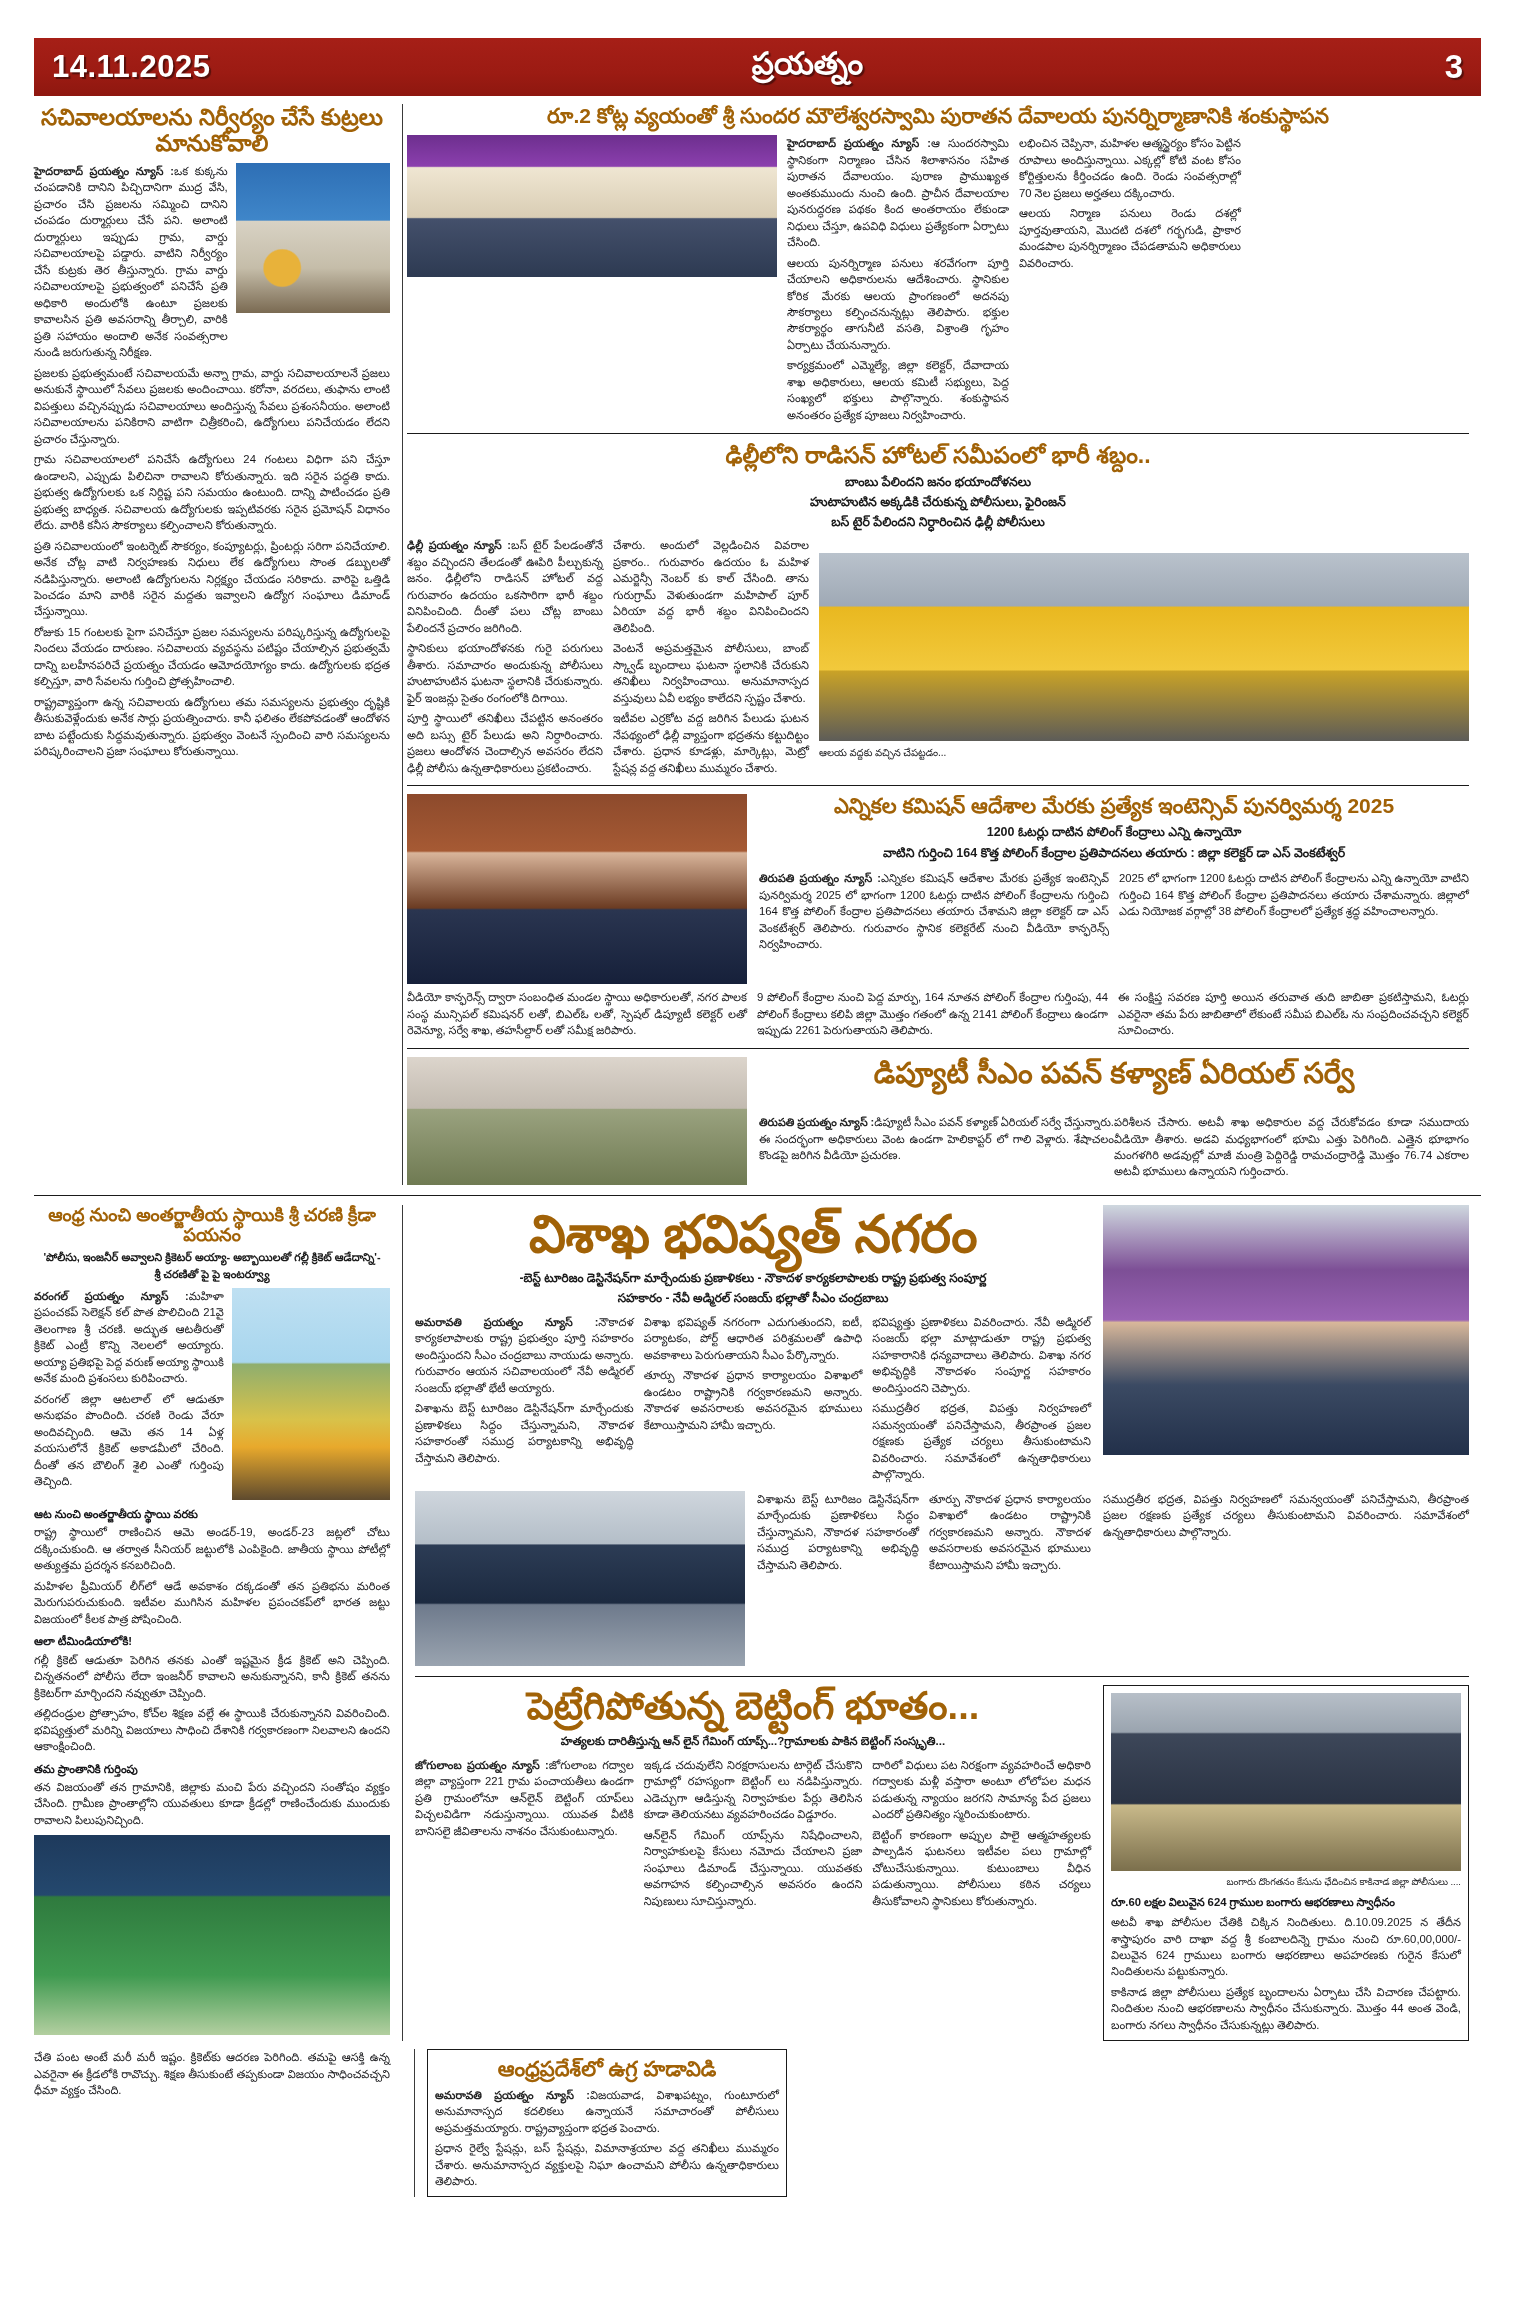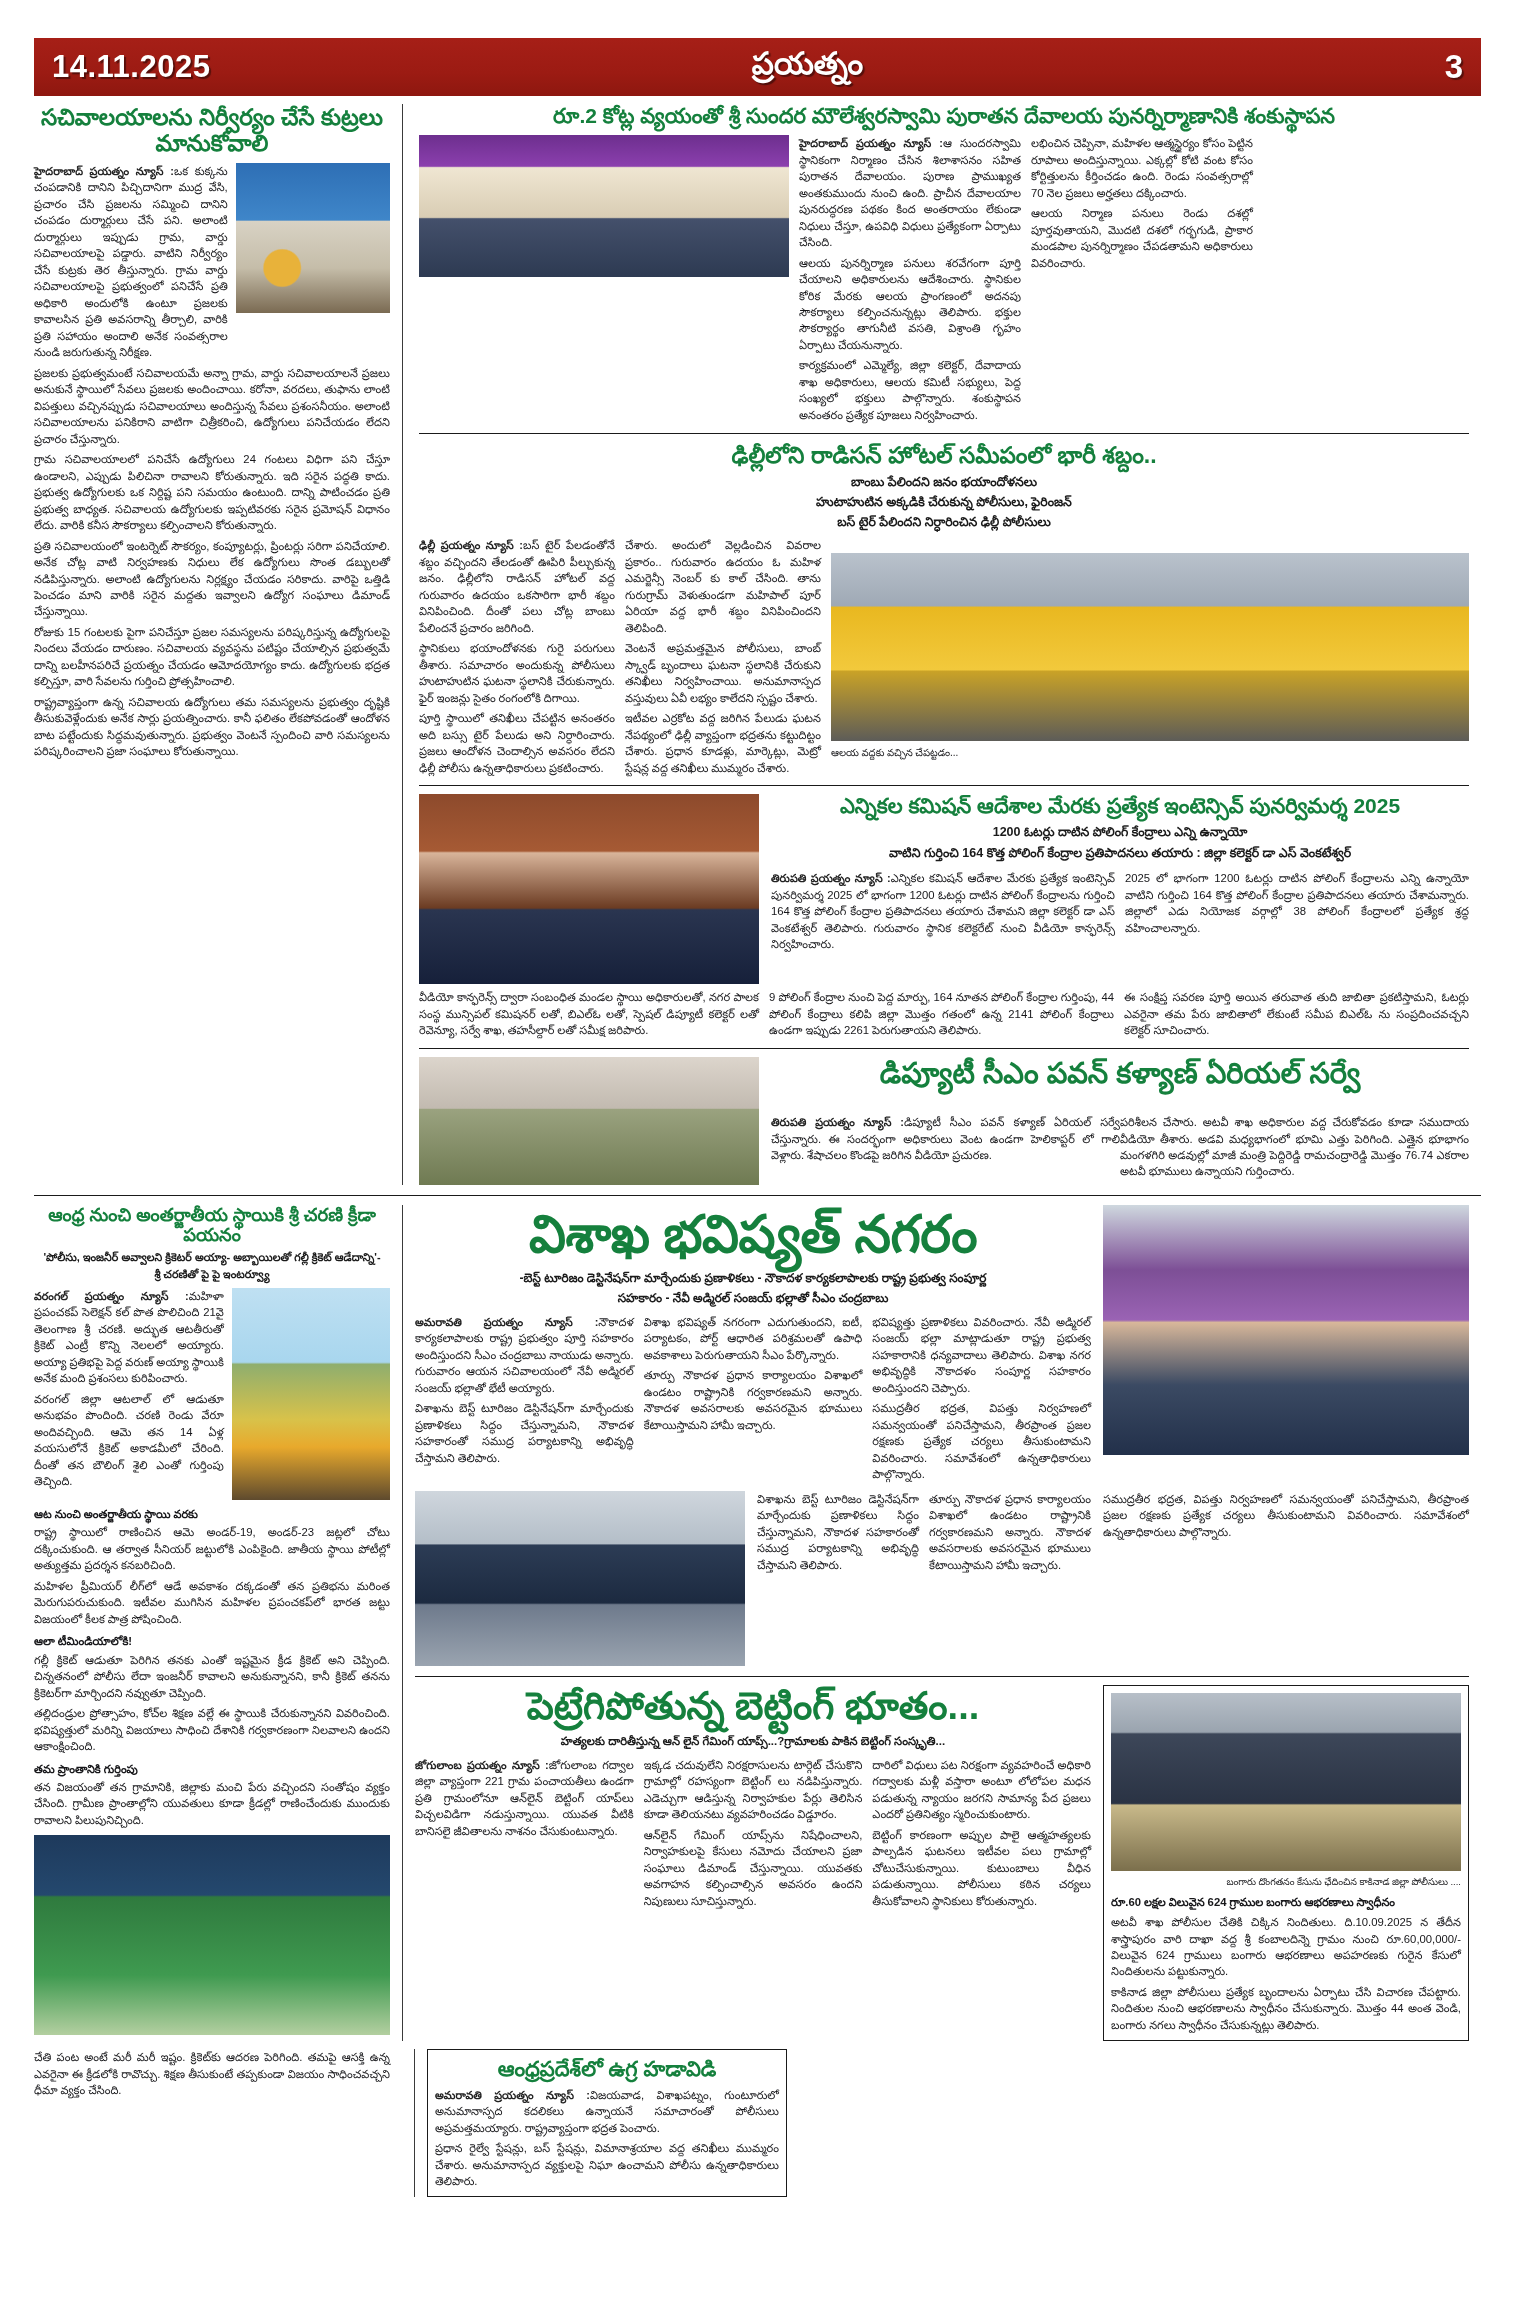--- a/index.html
+++ b/index.html
@@ -37,21 +37,21 @@
     margin-left: -40px;
   }
   .masthead .pageno {
     font-size: 33px; font-weight: bold;
     text-shadow: 2px 2px 1px rgba(0,0,0,.45);
   }
 
   
   .content { position: absolute; left: 34px; top: 104px; width: 1447px; }
 
-  .hl  { font-weight: bold; color: #15803d; line-height: 1.15; }
+  .hl  { font-weight: bold; color: #a16207; line-height: 1.15; }
   .hl1 { font-size: 23px; }
   .hl2 { font-size: 21px; }
   .hl-xl { font-size: 52px; letter-spacing: -.5px; }
   .hl-lg { font-size: 29px; }
   .sub { font-weight: bold; font-size: 12.5px; color: #1a1a1a; text-align: center; line-height: 1.35; }
   .byline { font-size: 11px; font-weight: bold; color: #222; }
 
   .body-txt {
     font-size: 11.3px; line-height: 1.46; color: #17171a;
     text-align: justify; text-justify: inter-word;
@@ -113,21 +113,21 @@
         </div>
         <div class="photo ph-rally" style="width:156px;height:150px;"></div>
       </div>
       <div class="body-txt" style="margin-top:4px;">ప్రజలకు ప్రభుత్వమంటే సచివాలయమే అన్నా గ్రామ, వార్డు సచివాలయాలనే ప్రజలు అనుకునే స్థాయిలో సేవలు ప్రజలకు అందించాయి. కరోనా, వరదలు, తుఫాను లాంటి విపత్తులు వచ్చినప్పుడు సచివాలయాలు అందిస్తున్న సేవలు ప్రశంసనీయం. అలాంటి సచివాలయాలను పనికిరాని వాటిగా చిత్రీకరించి, ఉద్యోగులు పనిచేయడం లేదని ప్రచారం చేస్తున్నారు.</div>
       <div class="body-txt" style="margin-top:4px;">గ్రామ సచివాలయాలలో పనిచేసే ఉద్యోగులు 24 గంటలు విధిగా పని చేస్తూ ఉండాలని, ఎప్పుడు పిలిచినా రావాలని కోరుతున్నారు. ఇది సరైన పద్ధతి కాదు. ప్రభుత్వ ఉద్యోగులకు ఒక నిర్దిష్ట పని సమయం ఉంటుంది. దాన్ని పాటించడం ప్రతి ప్రభుత్వ బాధ్యత. సచివాలయ ఉద్యోగులకు ఇప్పటివరకు సరైన ప్రమోషన్ విధానం లేదు. వారికి కనీస సౌకర్యాలు కల్పించాలని కోరుతున్నారు.</div>
       <div class="body-txt" style="margin-top:4px;">ప్రతి సచివాలయంలో ఇంటర్నెట్ సౌకర్యం, కంప్యూటర్లు, ప్రింటర్లు సరిగా పనిచేయాలి. అనేక చోట్ల వాటి నిర్వహణకు నిధులు లేక ఉద్యోగులు సొంత డబ్బులతో నడిపిస్తున్నారు. అలాంటి ఉద్యోగులను నిర్లక్ష్యం చేయడం సరికాదు. వారిపై ఒత్తిడి పెంచడం మాని వారికి సరైన మద్దతు ఇవ్వాలని ఉద్యోగ సంఘాలు డిమాండ్ చేస్తున్నాయి.</div>
       <div class="body-txt" style="margin-top:4px;">రోజుకు 15 గంటలకు పైగా పనిచేస్తూ ప్రజల సమస్యలను పరిష్కరిస్తున్న ఉద్యోగులపై నిందలు వేయడం దారుణం. సచివాలయ వ్యవస్థను పటిష్టం చేయాల్సిన ప్రభుత్వమే దాన్ని బలహీనపరిచే ప్రయత్నం చేయడం ఆమోదయోగ్యం కాదు. ఉద్యోగులకు భద్రత కల్పిస్తూ, వారి సేవలను గుర్తించి ప్రోత్సహించాలి.</div>
       <div class="body-txt" style="margin-top:4px;">రాష్ట్రవ్యాప్తంగా ఉన్న సచివాలయ ఉద్యోగులు తమ సమస్యలను ప్రభుత్వం దృష్టికి తీసుకువెళ్లేందుకు అనేక సార్లు ప్రయత్నించారు. కానీ ఫలితం లేకపోవడంతో ఆందోళన బాట పట్టేందుకు సిద్ధమవుతున్నారు. ప్రభుత్వం వెంటనే స్పందించి వారి సమస్యలను పరిష్కరించాలని ప్రజా సంఘాలు కోరుతున్నాయి.</div>
     </div>
 
-    <div class="rule-v" style="width:1067px; padding-left:16px;">
+    <div class="rule-v" style="width:1067px; padding-left:4px;">
 
       <div>
         <div class="hl hl2" style="text-align:center;">రూ.2 కోట్ల వ్యయంతో శ్రీ సుందర మౌలేశ్వరస్వామి పురాతన దేవాలయ పునర్నిర్మాణానికి శంకుస్థాపన</div>
         <div style="display:flex; gap:10px; margin-top:7px;">
           <div class="photo ph-stage" style="width:370px;height:142px;flex:none;"></div>
           <div style="width:222px;">
             <div class="body-txt"><span class="byline">హైదరాబాద్ ప్రయత్నం న్యూస్ :</span><span>ఆ సుందరస్వామి స్థానికంగా నిర్మాణం చేసిన శిలాశాసనం సహిత పురాతన దేవాలయం. పురాణ ప్రాముఖ్యత అంతకుముందు నుంచి ఉంది. ప్రాచీన దేవాలయాల పునరుద్ధరణ పథకం కింద అంతరాయం లేకుండా నిధులు చేస్తూ, ఉపవిధి విధులు ప్రత్యేకంగా ఏర్పాటు చేసింది.</span></div>
             <div class="body-txt" style="margin-top:4px;">ఆలయ పునర్నిర్మాణ పనులు శరవేగంగా పూర్తి చేయాలని అధికారులను ఆదేశించారు. స్థానికుల కోరిక మేరకు ఆలయ ప్రాంగణంలో అదనపు సౌకర్యాలు కల్పించనున్నట్లు తెలిపారు. భక్తుల సౌకర్యార్థం తాగునీటి వసతి, విశ్రాంతి గృహం ఏర్పాటు చేయనున్నారు.</div>
             <div class="body-txt" style="margin-top:4px;">కార్యక్రమంలో ఎమ్మెల్యే, జిల్లా కలెక్టర్, దేవాదాయ శాఖ అధికారులు, ఆలయ కమిటీ సభ్యులు, పెద్ద సంఖ్యలో భక్తులు పాల్గొన్నారు. శంకుస్థాపన అనంతరం ప్రత్యేక పూజలు నిర్వహించారు.</div>
           </div>

